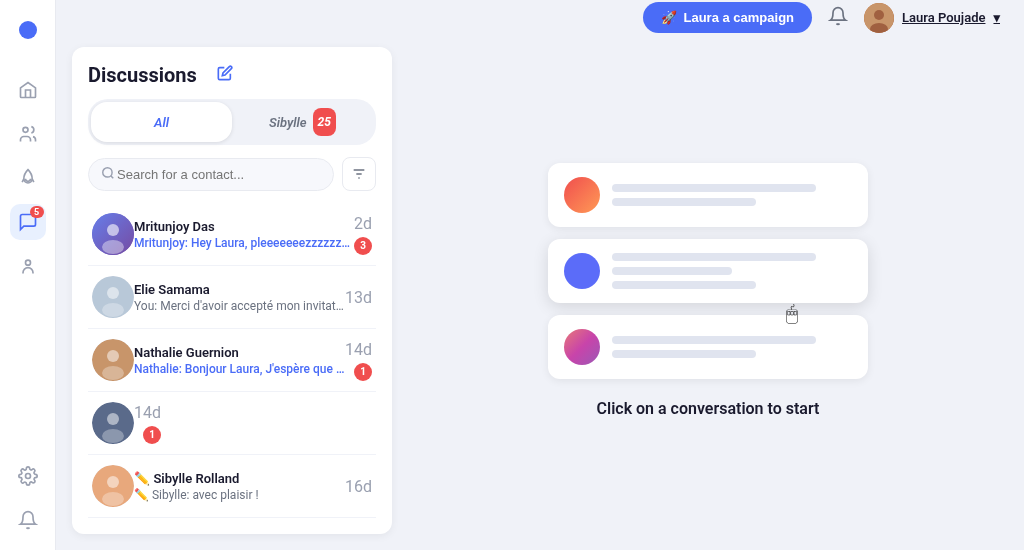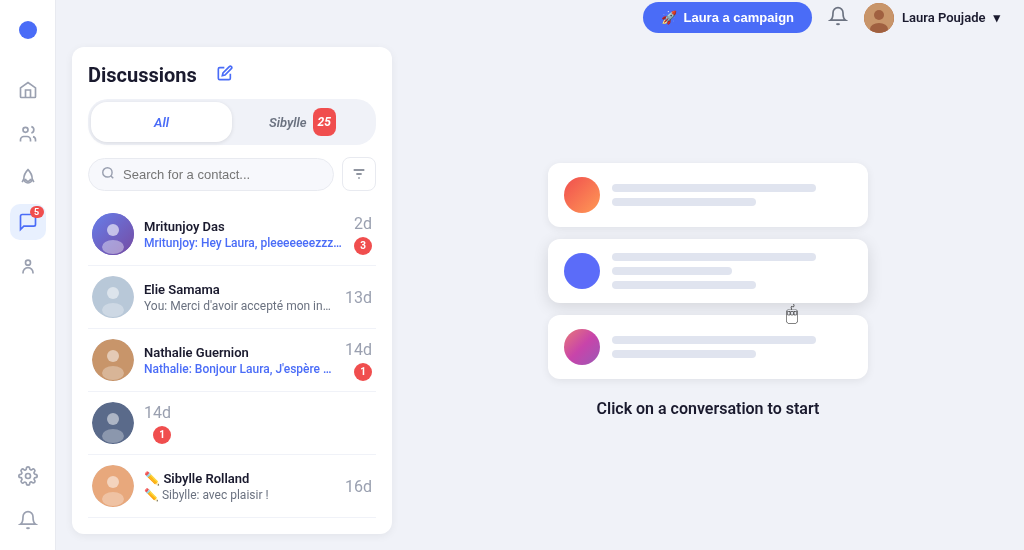--- a/index.html
+++ b/index.html
@@ -91,20 +91,21 @@
       cursor: pointer;
     }
     .header-user {
       display: flex;
       align-items: center;
       gap: 8px;
       cursor: pointer;
       font-size: 13px;
       font-weight: 600;
       color: #1a1a2e;
+      text-decoration: underline;
     }
     .header-avatar {
       width: 30px;
       height: 30px;
       border-radius: 50%;
       background: linear-gradient(135deg, #c87941, #a05020);
       display: flex;
       align-items: center;
       justify-content: center;
       overflow: hidden;
@@ -191,21 +192,21 @@
       align-items: center;
     }
     .search-input-wrap {
       flex: 1;
       display: flex;
       align-items: center;
       background: #f7f8fc;
       border: 1px solid #e8eaf0;
       border-radius: 20px;
       padding: 6px 12px;
-      gap: 8px;
+      gap: 2px;
     }
     .search-input-wrap input {
       border: none;
       background: transparent;
       outline: none;
       font-size: 13px;
       color: #6b7280;
       width: 100%;
     }
     .filter-btn {
@@ -228,21 +229,20 @@
       flex: 1;
       display: flex;
       flex-direction: column;
     }
     .contact-item {
       display: flex;
       align-items: center;
       padding: 10px 4px;
       border-bottom: 1px solid #f0f2f8;
       cursor: pointer;
-      gap: 10px;
     }
     .contact-avatar {
       width: 42px;
       height: 42px;
       border-radius: 50%;
       flex-shrink: 0;
       display: flex;
       align-items: center;
       justify-content: center;
       font-size: 18px;

